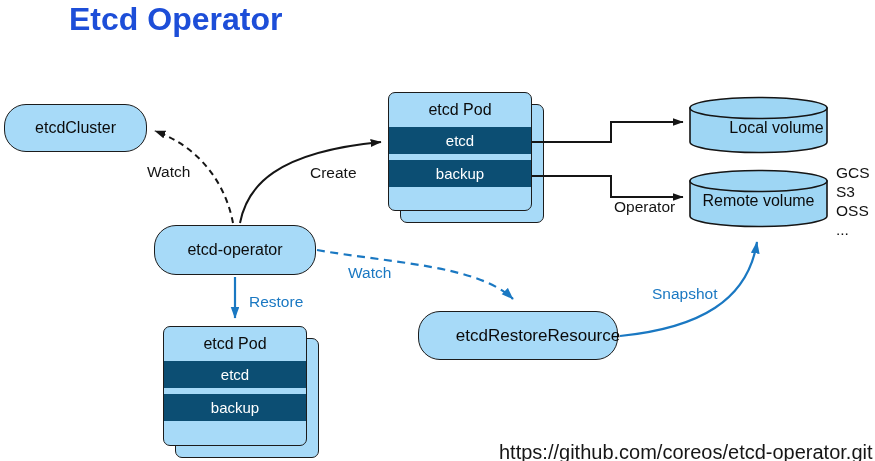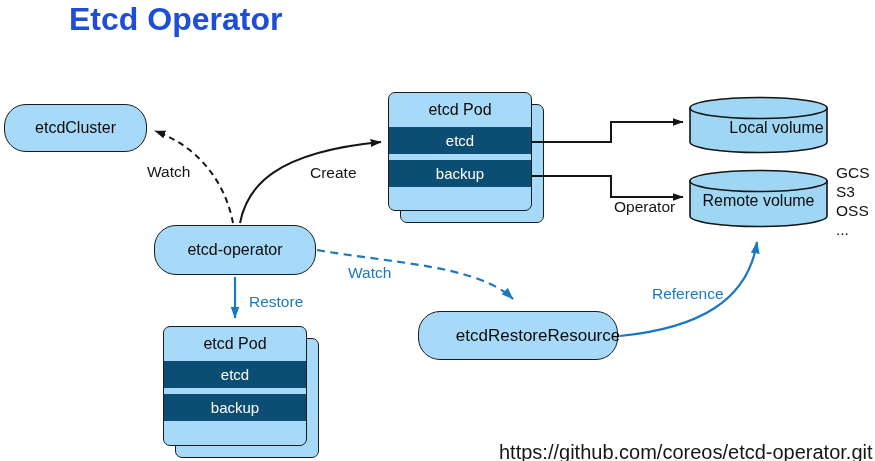--- a/index.html
+++ b/index.html
@@ -104,17 +104,17 @@
     <div>S3</div>
     <div>OSS</div>
     <div>...</div>
   </div>
 
   <div class="lbl" style="left:147px;top:163px;">Watch</div>
   <div class="lbl" style="left:299px;top:164px;margin-left:11px;">Create</div>
   <div class="lbl" style="left:614px;top:198px;">Operator</div>
   <div class="lbl blue" style="left:249px;top:293px;">Restore</div>
   <div class="lbl blue" style="left:348px;top:264px;">Watch</div>
-  <div class="lbl blue" style="left:652px;top:285px;">Reference</div>
+  <div class="lbl blue" style="left:652px;top:285px;">Snapshot</div>
 
   <div class="footer-url">https://github.com/coreos/etcd-operator.git</div>
 
 </div>
 
 </body></html>

